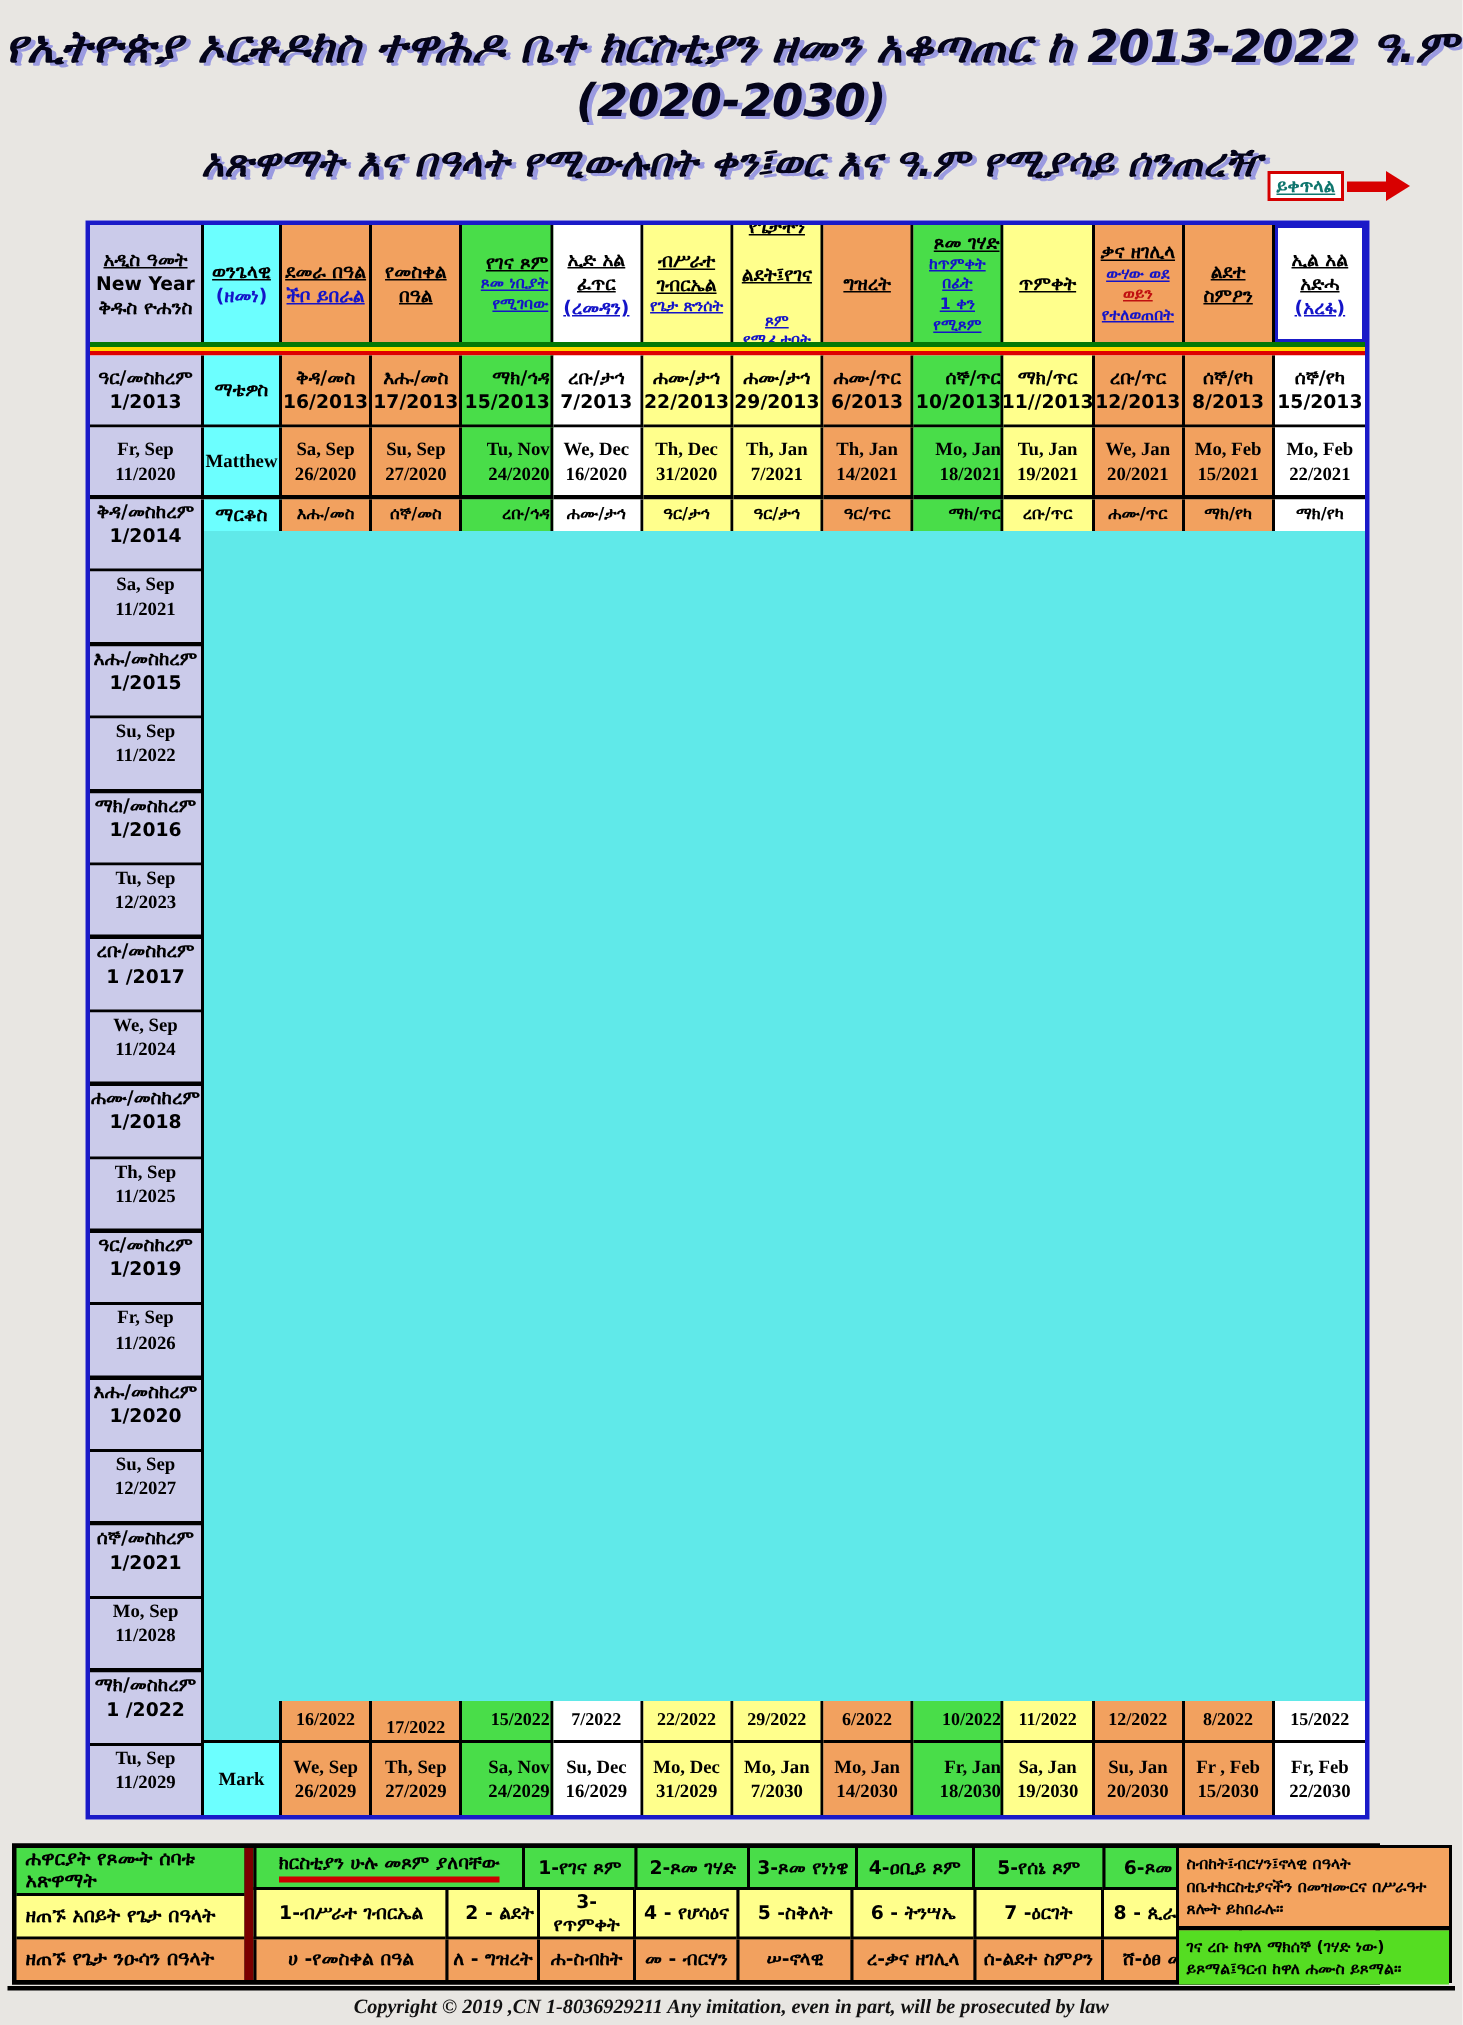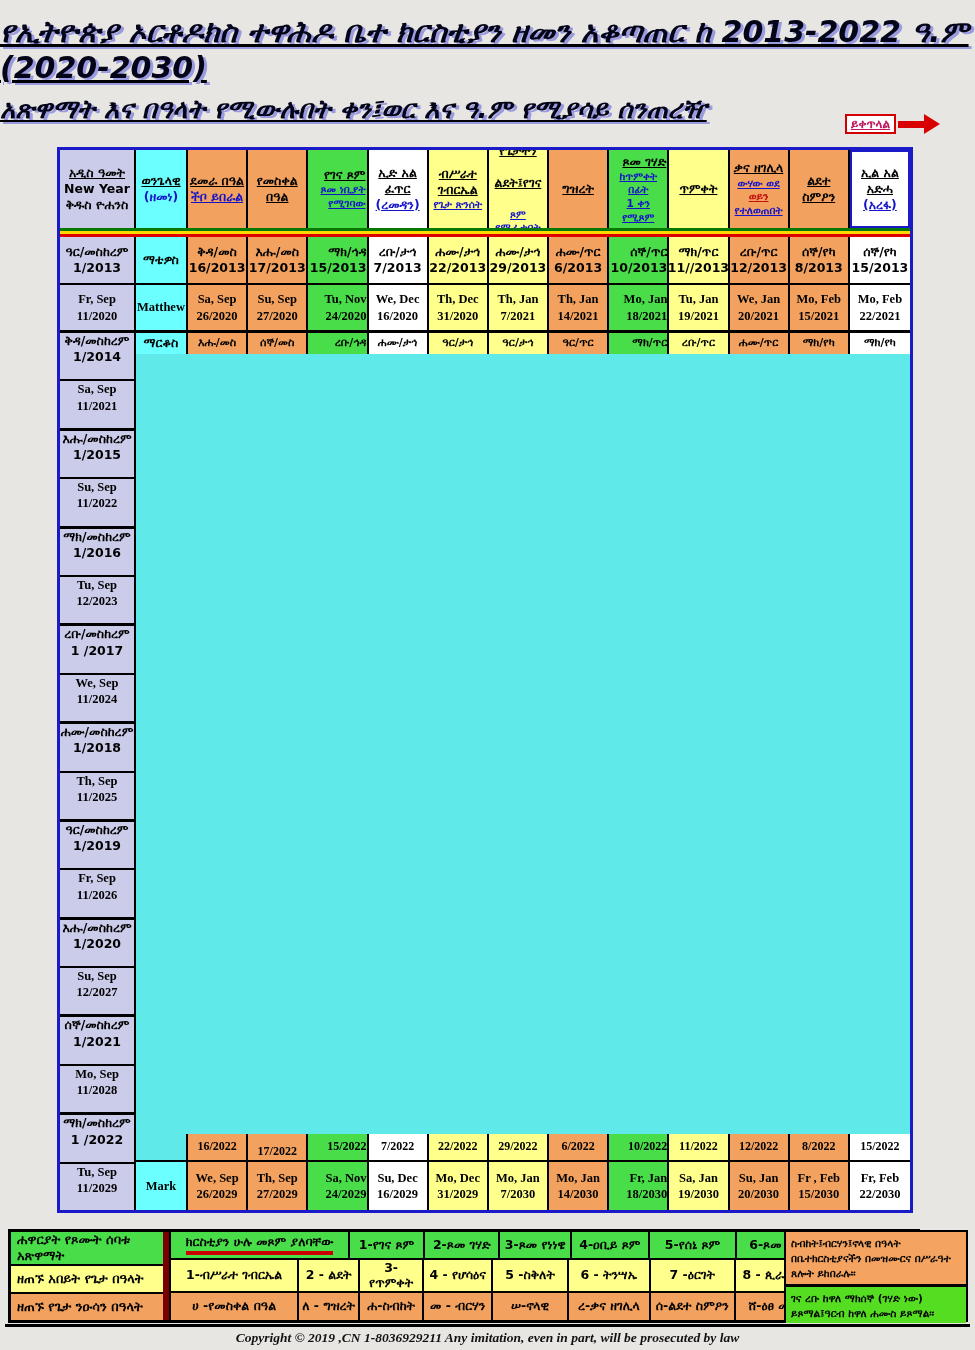--- a/index.html
+++ b/index.html
@@ -2,27 +2,27 @@
 <html><head>
 <meta charset="utf-8">
 <style>
   html,body{margin:0;padding:0;}
   body{
     width:975px;height:1350px;position:relative;overflow:hidden;
     background:#e8e6e2;
     font-family:"DejaVu Sans",sans-serif;
   }
   
-  .title-wrap{position:absolute;left:0;top:0;width:975px;text-decoration:underline;}
+  .title-wrap{position:absolute;left:0;top:0;width:975px;text-align:center;}
   .title1{margin-top:14px;font-size:30px;font-weight:bold;font-style:italic;color:#05051a;
           text-shadow:3px 2px 0 #9a9ae0;line-height:1.2;}
   .title2{margin-top:8px;font-size:26px;font-weight:bold;font-style:italic;color:#05051a;
           text-shadow:3px 2px 0 #9a9ae0;}
   .continue{position:absolute;left:845px;top:114px;display:flex;align-items:center;}
-  .cont-box{border:2px solid #d40000;background:#fff;color:#be185d;font-weight:bold;
+  .cont-box{border:2px solid #d40000;background:#fff;color:#0f766e;font-weight:bold;
             font-size:12px;padding:1px 4px;text-decoration:underline;}
   .arr-shaft{display:inline-block;width:26px;height:7px;background:#d80000;margin-left:2px;}
   .arr-head{display:inline-block;width:0;height:0;border-left:16px solid #d80000;
             border-top:10px solid transparent;border-bottom:10px solid transparent;}
   
   .cal{position:absolute;left:57px;top:147px;width:856px;height:1066px;
        display:grid;grid-template-columns:76px 52px repeat(12,1fr);
        grid-template-rows:78px 9px 48px 48px 21px 1fr 28px 48px;
        border:3px solid #1a1ac8;background:#fff;box-sizing:border-box;}
   .cell{border-right:2px solid #000;border-bottom:2px solid #000;box-sizing:border-box;
@@ -510,21 +510,21 @@
           <div>6-ጾመ ድኅነት</div>
         </div>
         <div class="legcell bg-green" style="flex-grow: 73;">
           <div>7-የፍልስታ ጾም</div>
         </div>
       </div>
       <div class="legrow">
         <div class="legcell bg-yellow" style="flex-grow: 105;">
           <div>1-ብሥራተ ገብርኤል</div>
         </div>
-        <div class="legcell bg-yellow" style="flex-grow: 47;">
+        <div class="legcell bg-yellow" style="flex-grow: 47; justify-content: flex-end;">
           <div>2 - ልደት</div>
         </div>
         <div class="legcell bg-yellow" style="flex-grow: 50;">
           <div>3- የጥምቀት</div>
         </div>
         <div class="legcell bg-yellow" style="flex-grow: 54;">
           <div>4 - የሆሳዕና</div>
         </div>
         <div class="legcell bg-yellow" style="flex-grow: 60;">
           <div>5 -ስቅለት</div>

